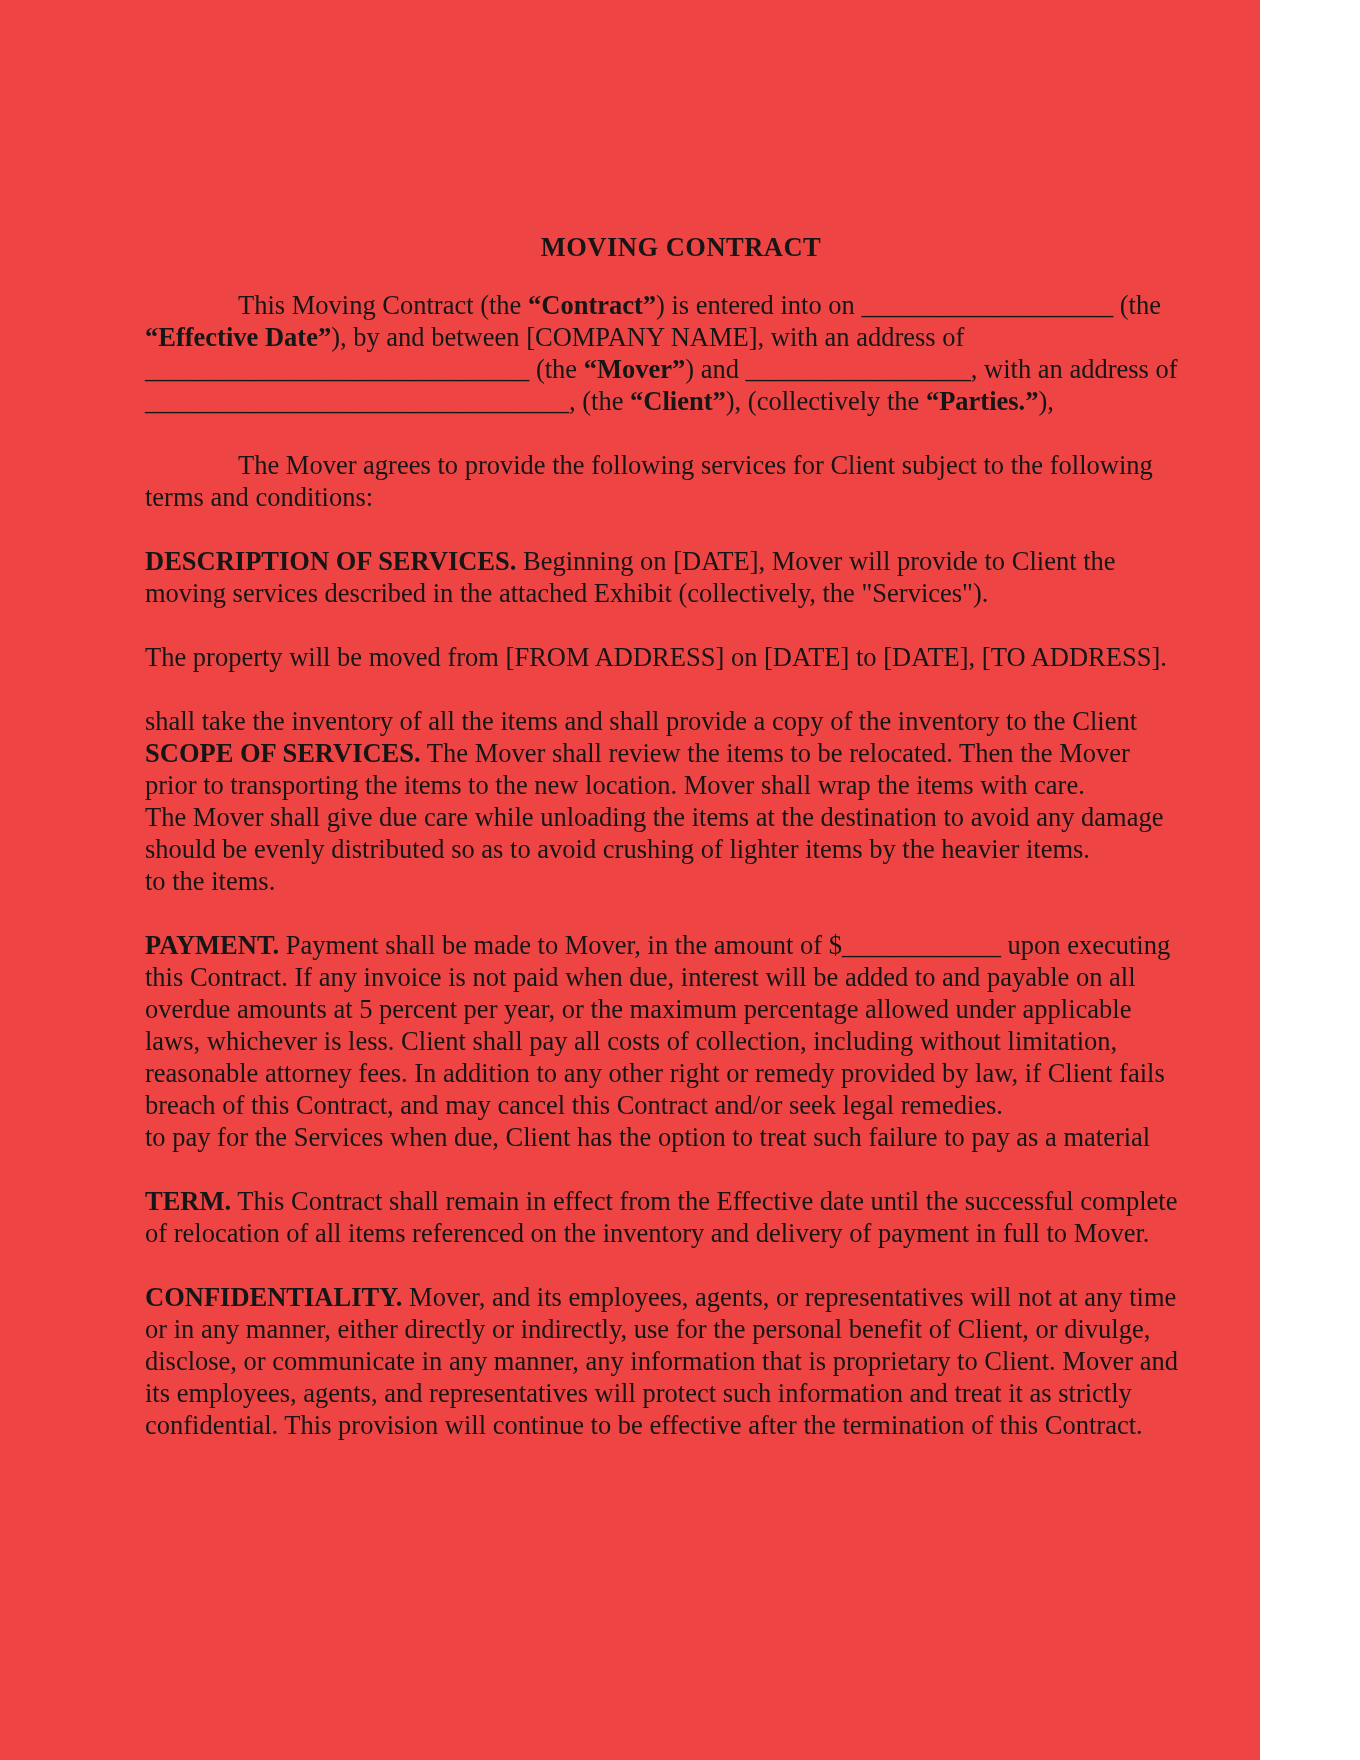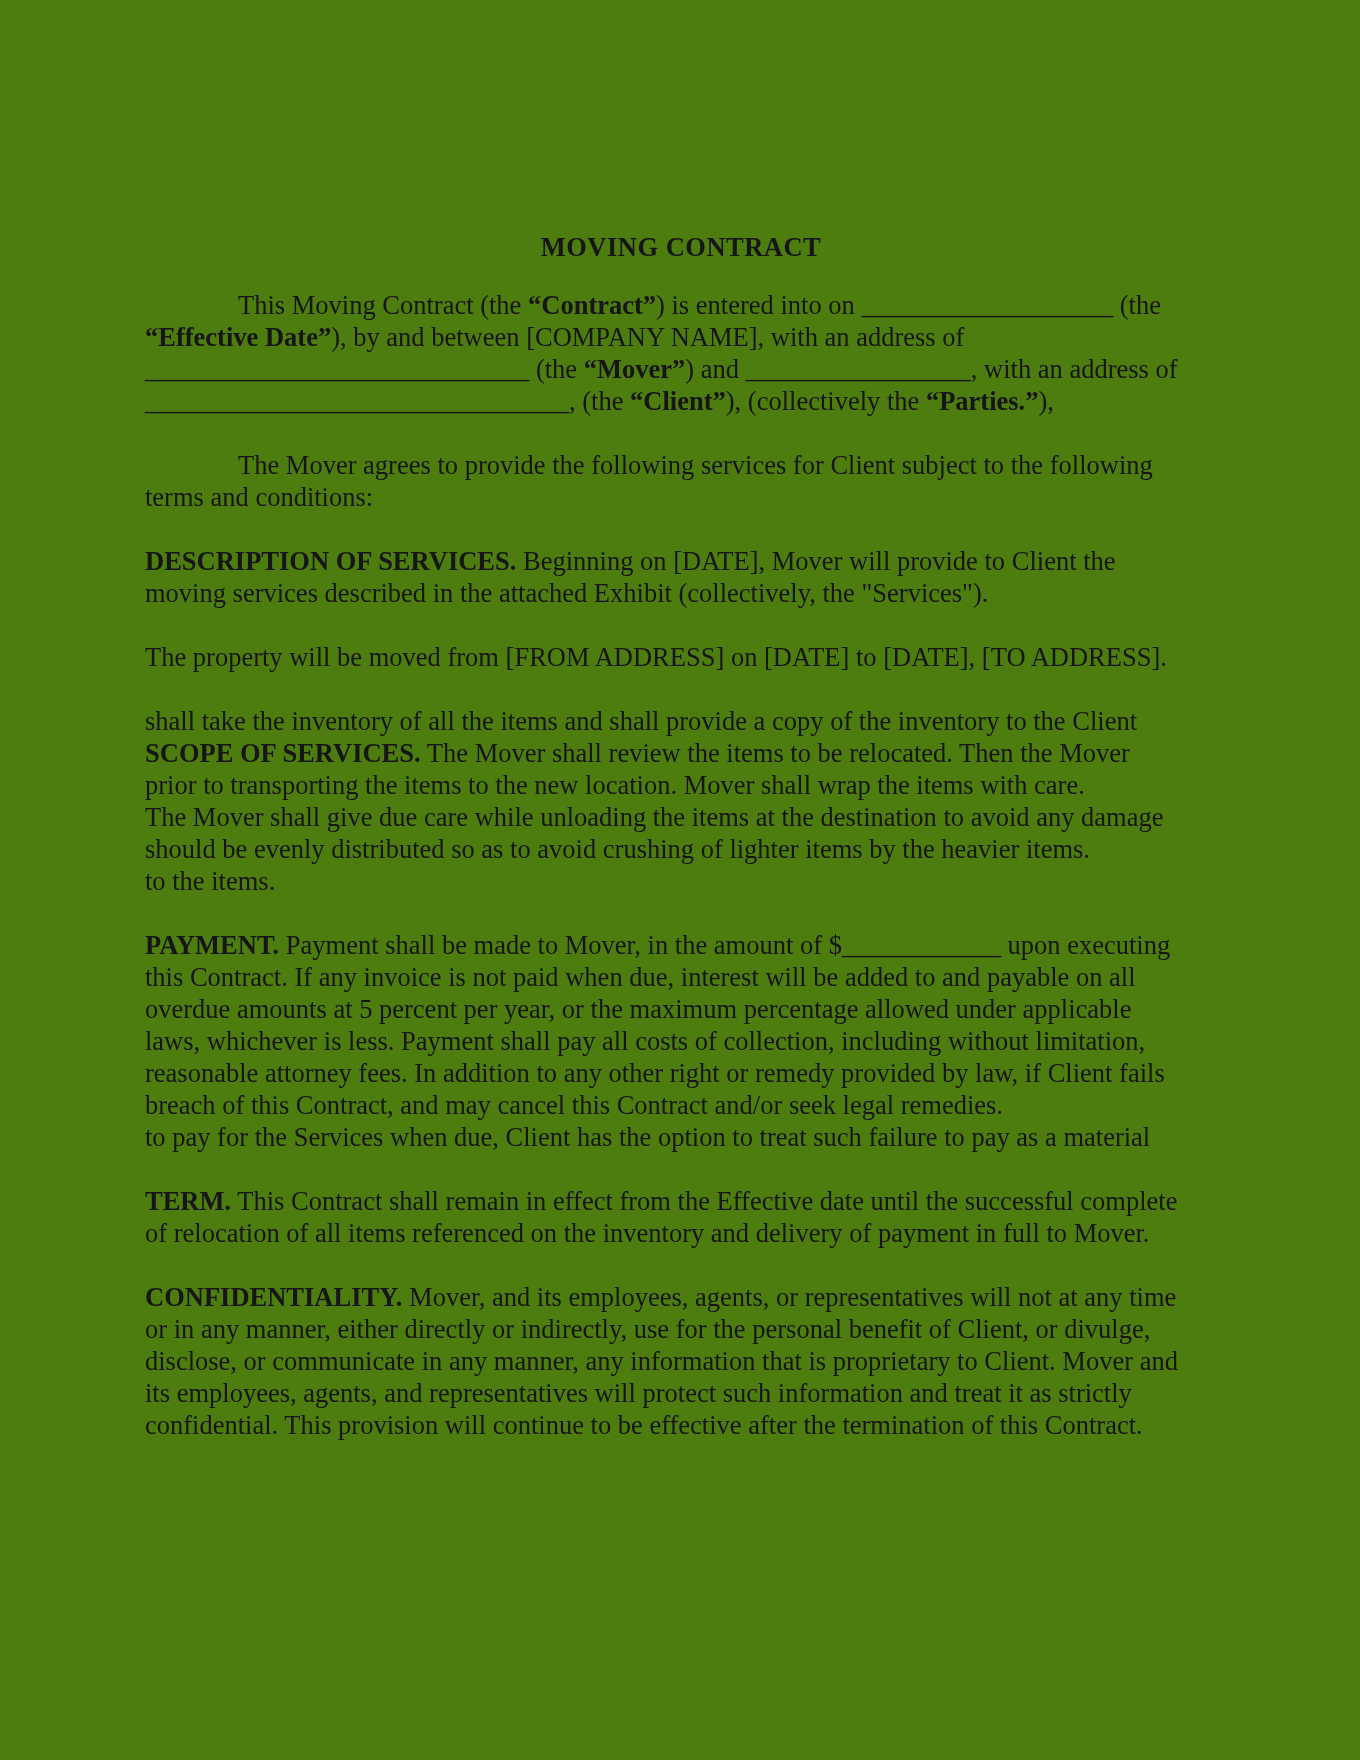--- a/index.html
+++ b/index.html
@@ -2,23 +2,23 @@
 <html><head>
 <meta charset="utf-8">
 <style>
   html, body {
     margin: 0;
     padding: 0;
     background: #ffffff;
   }
   .page {
     position: relative;
-    width: 1360px;
+    width: 1260px;
     height: 1760px;
-    background: #4d7c0f;
+    background: #ef4444;
     overflow: hidden;
     font-family: "Liberation Serif", "DejaVu Serif", serif;
     font-size: 26.5px;
     line-height: 32px;
     color: #161616;
   }
   .content {
     position: absolute;
     left: 145px;
     top: 231px;
@@ -76,21 +76,21 @@
           <div class="line"><span class="b">SCOPE OF SERVICES.</span><span> The Mover shall review the items to be relocated. Then the Mover</span></div>
           <div class="line"><span>prior to transporting the items to the new location. Mover shall wrap the items with care.</span></div>
           <div class="line"><span>The Mover shall give due care while unloading the items at the destination to avoid any damage</span></div>
           <div class="line"><span>should be evenly distributed so as to avoid crushing of lighter items by the heavier items.</span></div>
           <div class="line"><span>to the items.</span></div>
         </div>
         <div class="para">
           <div class="line"><span class="b">PAYMENT.</span><span> Payment shall be made to Mover, in the amount of $____________ upon executing</span></div>
           <div class="line"><span>this Contract. If any invoice is not paid when due, interest will be added to and payable on all</span></div>
           <div class="line"><span>overdue amounts at 5 percent per year, or the maximum percentage allowed under applicable</span></div>
-          <div class="line"><span>laws, whichever is less. Payment shall pay all costs of collection, including without limitation,</span></div>
+          <div class="line"><span>laws, whichever is less. Client shall pay all costs of collection, including without limitation,</span></div>
           <div class="line"><span>reasonable attorney fees. In addition to any other right or remedy provided by law, if Client fails</span></div>
           <div class="line"><span>breach of this Contract, and may cancel this Contract and/or seek legal remedies.</span></div>
           <div class="line"><span>to pay for the Services when due, Client has the option to treat such failure to pay as a material</span></div>
         </div>
         <div class="para">
           <div class="line"><span class="b">TERM.</span><span> This Contract shall remain in effect from the Effective date until the successful complete</span></div>
           <div class="line"><span>of relocation of all items referenced on the inventory and delivery of payment in full to Mover.</span></div>
         </div>
         <div class="para">
           <div class="line"><span class="b">CONFIDENTIALITY.</span><span> Mover, and its employees, agents, or representatives will not at any time</span></div>

